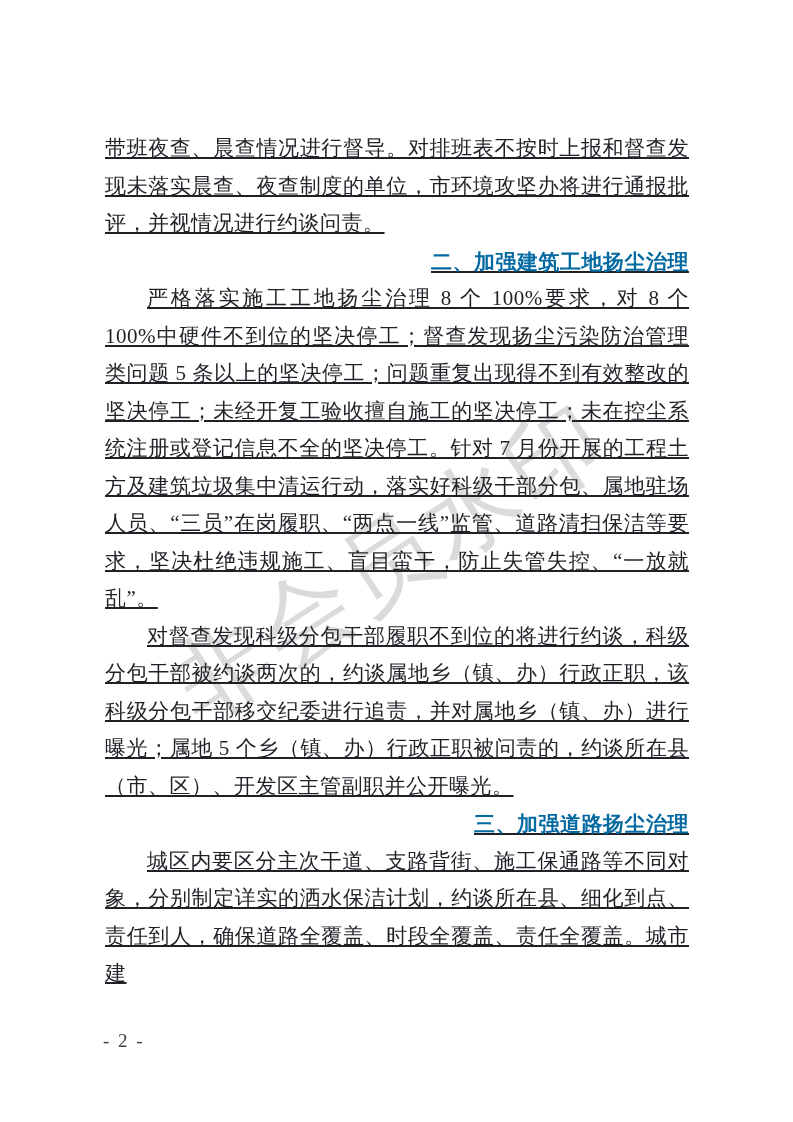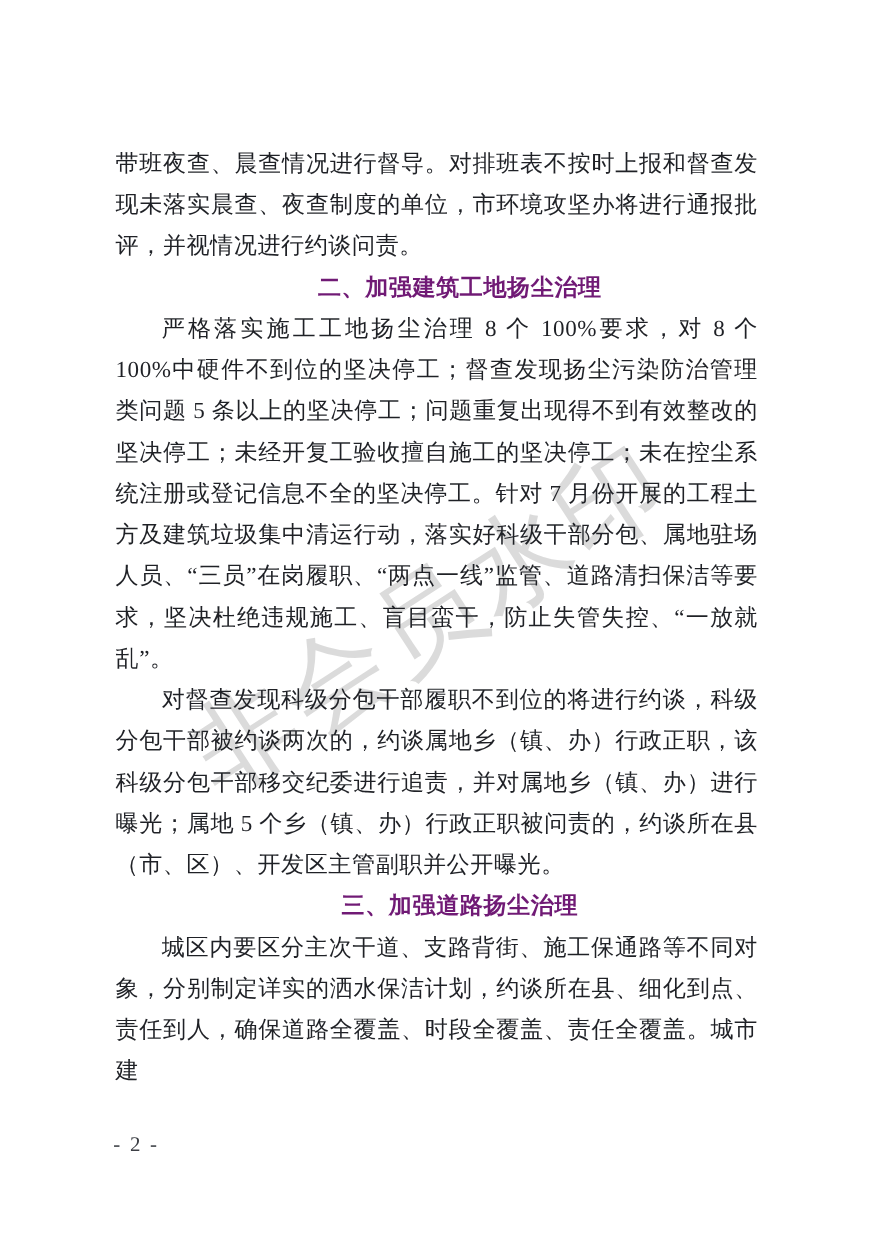--- a/index.html
+++ b/index.html
@@ -35,37 +35,38 @@
     left: 105px;
     top: 130px;
     width: 584px;
     z-index: 1;
     color: #1f2126;
     font-size: 21px;
     line-height: 37.5px;
     letter-spacing: 0.5px;
     text-align: justify;
     text-justify: inter-ideograph;
+    text-decoration: underline;
   }
   .content p {
     margin: 0;
     padding: 0;
   }
   .para-indent {
     text-indent: 2em;
   }
   .para-noindent {
     text-indent: 0;
   }
   .heading {
     font-family: "Liberation Sans", "DejaVu Sans", sans-serif;
     font-weight: bold;
-    color: #701a75;
+    color: #0369a1;
     text-indent: 2em;
-    text-align: center;
+    text-align: right;
   }
   .page-number {
     position: absolute;
     left: 103px;
     top: 1026px;
     z-index: 1;
     font-size: 19px;
     line-height: 30px;
     color: #3c3f45;
     font-family: "Liberation Serif", "DejaVu Serif", serif;

